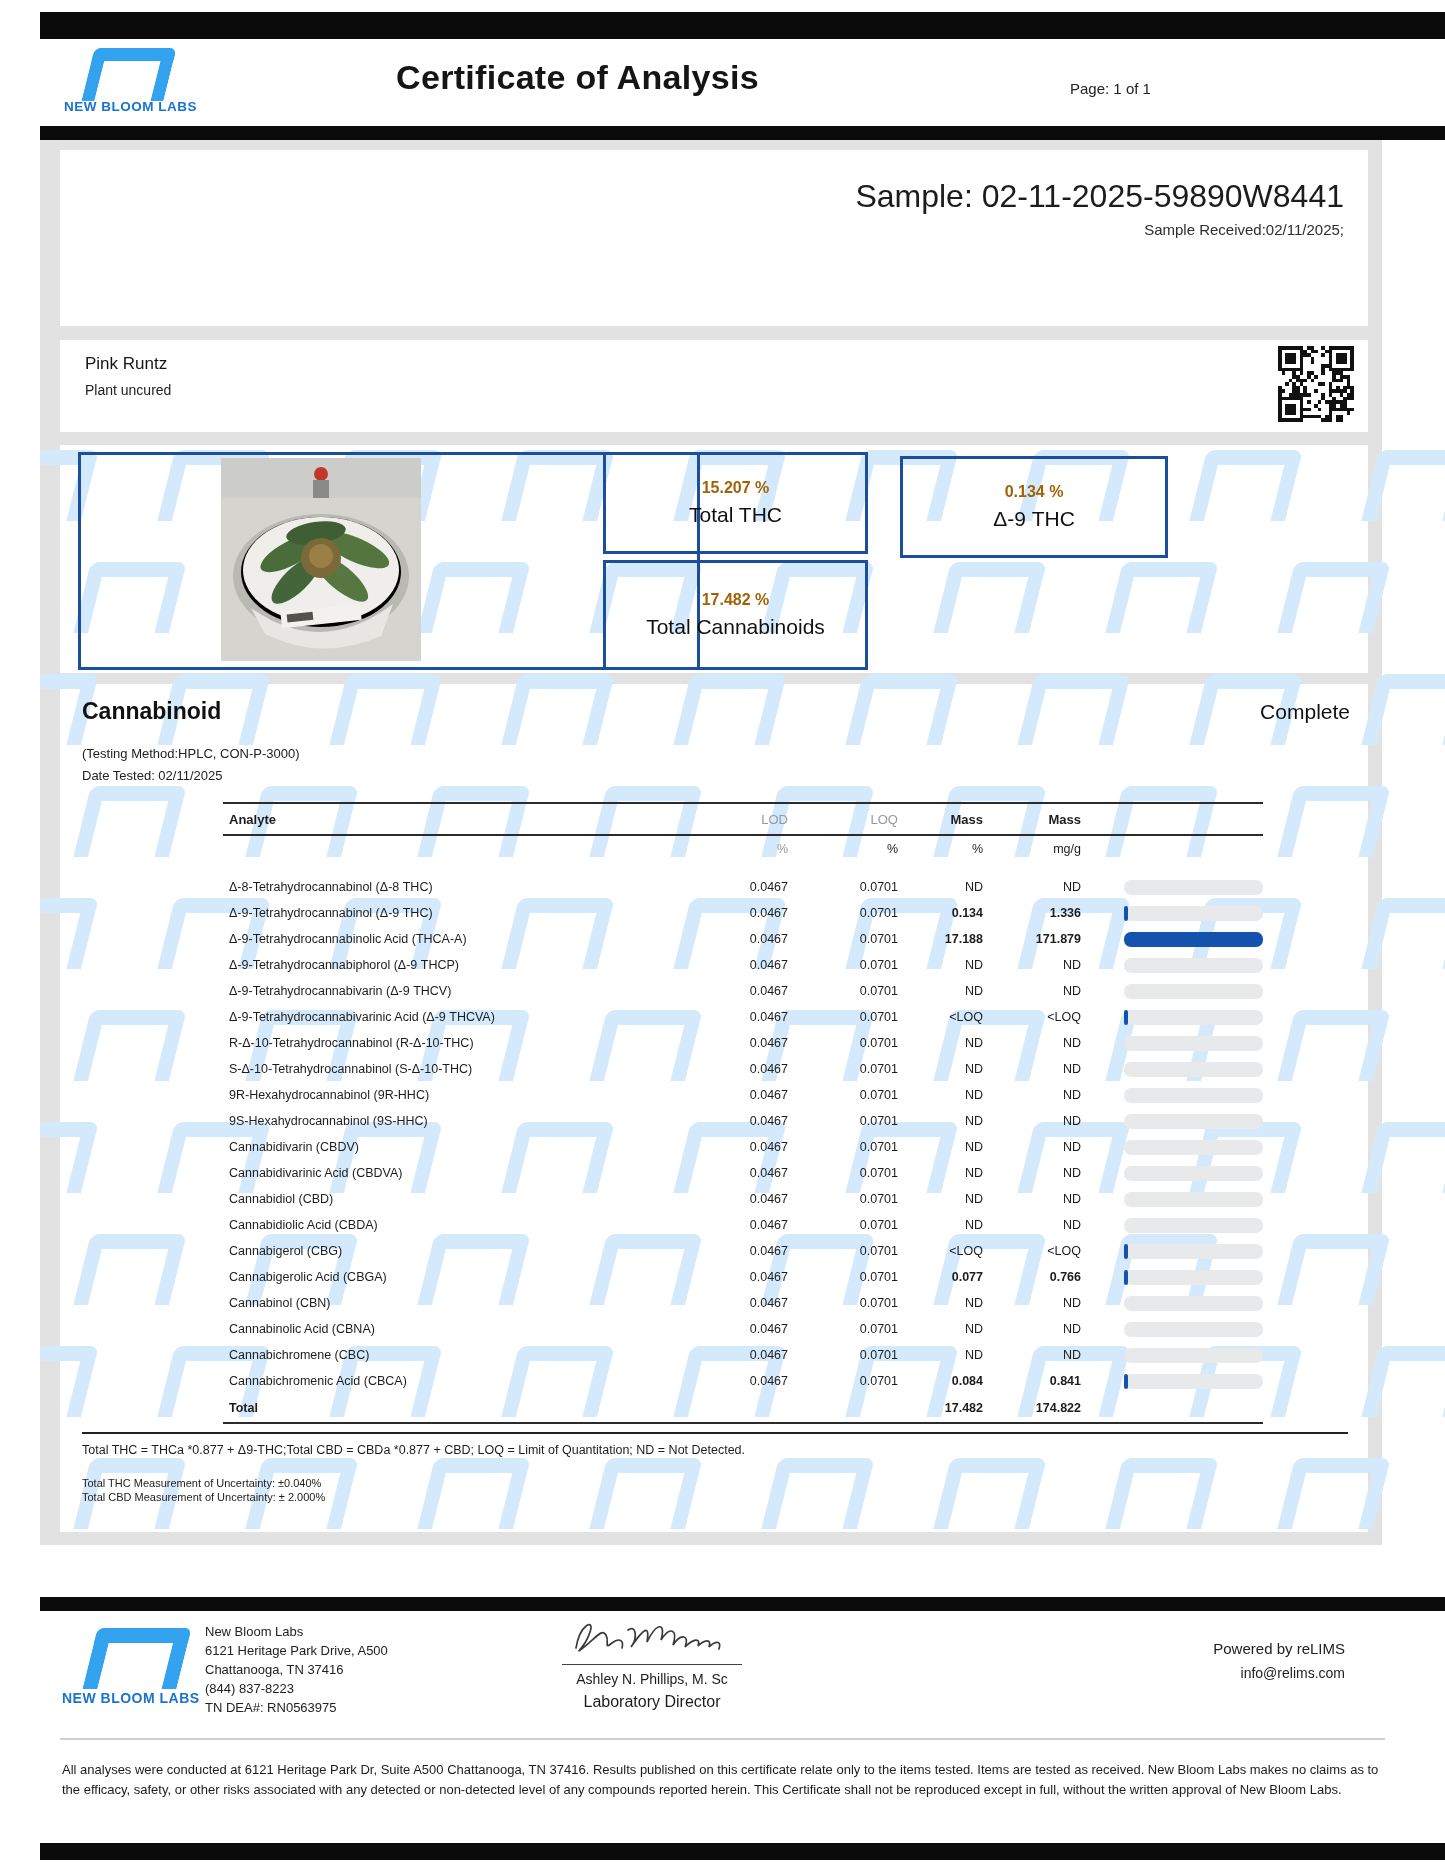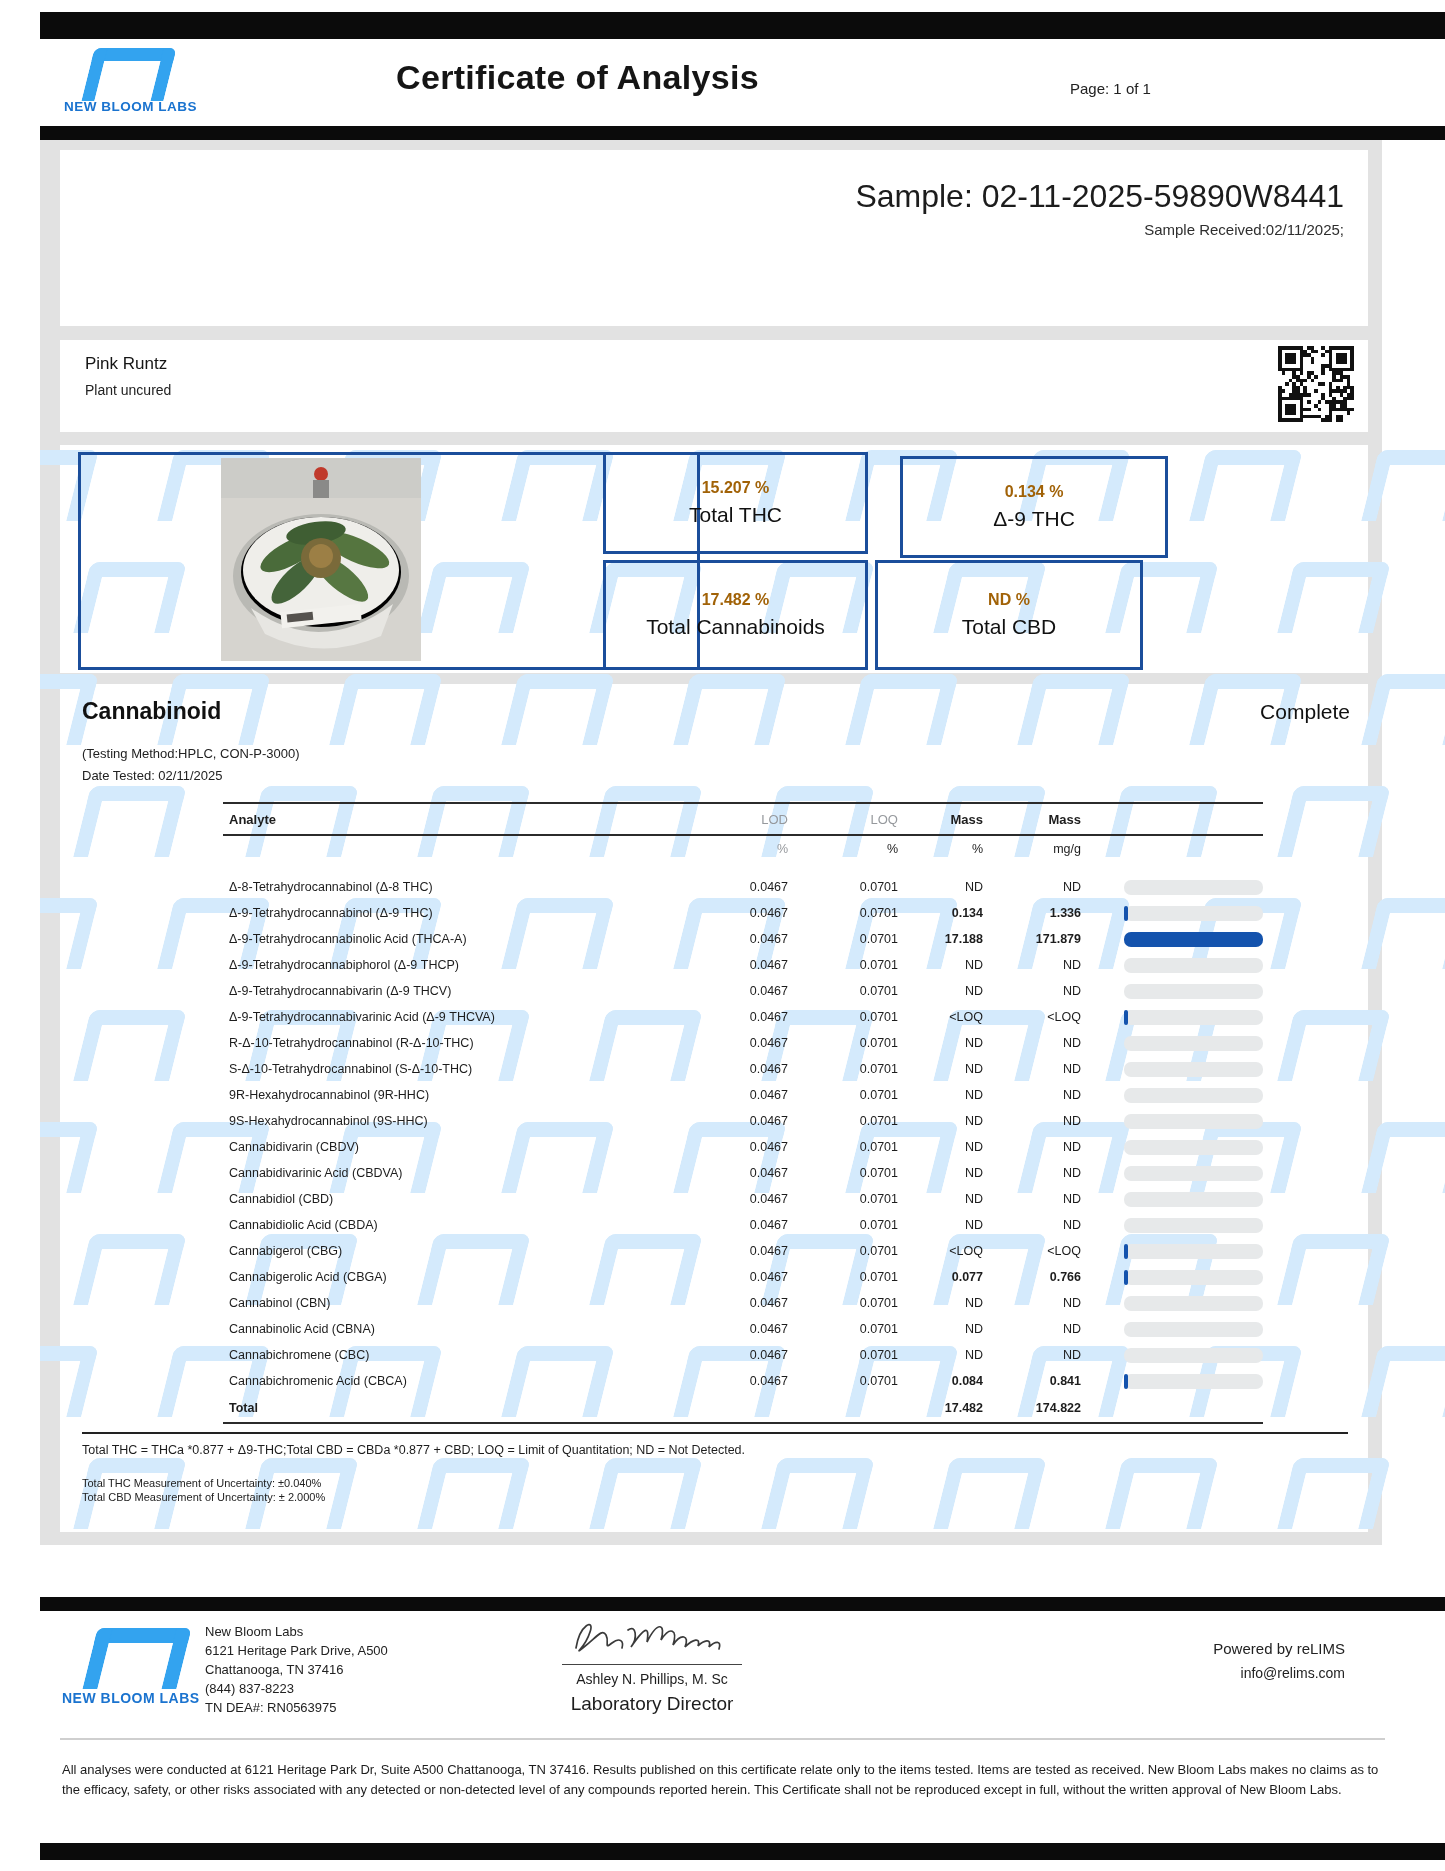--- a/index.html
+++ b/index.html
@@ -50,21 +50,21 @@
   .bar-full{position:absolute;left:0;top:0;width:100%;height:100%;border-radius:7px;background:#1453ad;}
   .bar-tick{position:absolute;left:0;top:0;width:4px;height:100%;border-radius:2px;background:#1453ad;}
   .gray-h{color:#96999d;}
   .bold{font-weight:bold;}
   .t-bottom{border-bottom:2px solid #2b2b2b;}
   .footnote{font-size:12.5px;color:#1d1d1d;border-top:2px solid #222;padding-top:9px;}
   .uncert{font-size:11px;color:#222;line-height:14px;}
   
   .addr{font-size:13px;color:#222;line-height:19px;}
   .sig-name{font-size:14px;color:#1d1d1d;}
-  .sig-role{font-size:19px;color:#1d1d1d;}
+  .sig-role{font-size:16px;color:#1d1d1d;}
   .powered{font-size:15px;color:#222;}
   .disclaimer{font-size:13px;color:#1c1c1c;line-height:1.55;margin-top:8px;}
   .divider{position:absolute;background:#cfcfcf;height:2px;}
   
   .qr{display:grid;grid-template-columns:repeat(21,1fr);grid-template-rows:repeat(21,1fr);
       width:76px;height:76px;background:#fff;}
   .qr div{width:100%;height:100%;}
   .qr .on{background:#111;}
 </style>
 </head>
@@ -573,24 +573,20 @@
     <div class="metric-value">15.207 %</div>
     <div class="metric-label">Total THC</div>
   </div>
   <div class="metric-box" style="left:875px;top:456px;width:262px;height:96px;margin-left:25px;">
     <div class="metric-value">0.134 %</div>
     <div class="metric-label">Δ-9 THC</div>
   </div>
   <div class="metric-box" style="left:603px;top:560px;width:259px;height:104px;">
     <div class="metric-value">17.482 %</div>
     <div class="metric-label">Total Cannabinoids</div>
-  </div>
-  <div class="metric-box" style="left:875px;top:560px;width:262px;height:104px;">
-    <div class="metric-value">ND %</div>
-    <div class="metric-label">Total CBD</div>
   </div>
 
   <div class="card" style="left:60px;top:684px;width:1308px;height:848px;">
     <div class="card-inner">
       <div class="abs sec-title" style="left:22px;top:14px;">Cannabinoid</div>
       <div class="abs sec-status" style="right:18px;top:16px;">Complete</div>
       <div class="abs sec-meta" style="left:22px;top:62px;">(Testing Method:HPLC, CON-P-3000)</div>
       <div class="abs sec-meta" style="left:22px;top:84px;">Date Tested: 02/11/2025</div>
 
       <div class="tbl">

